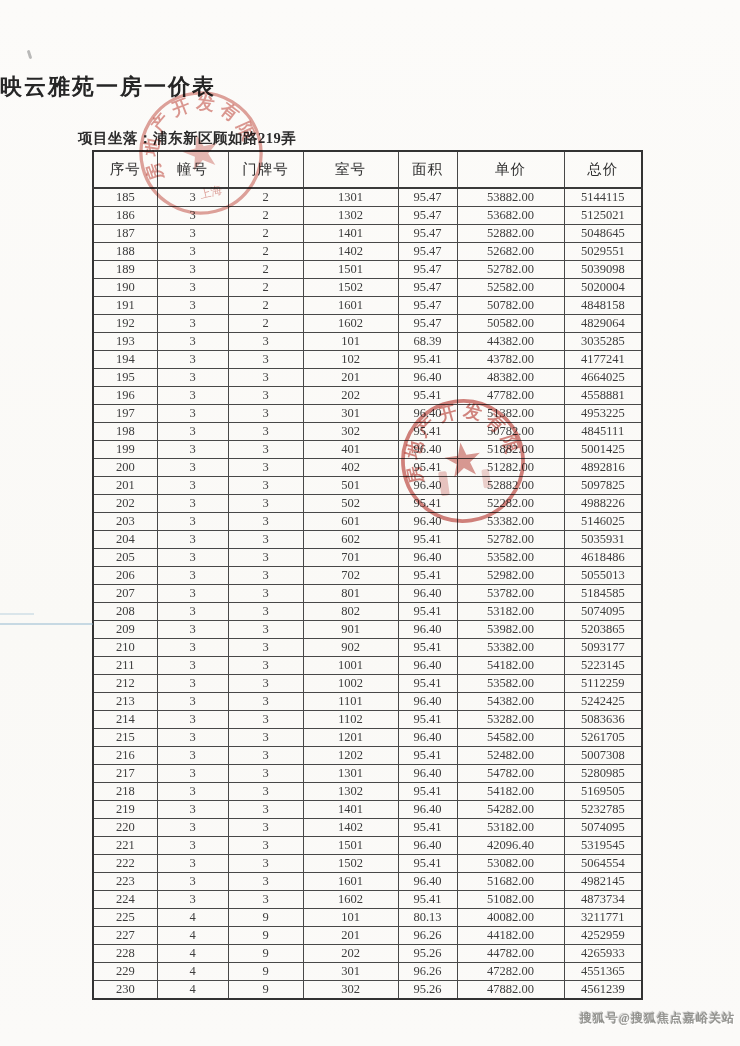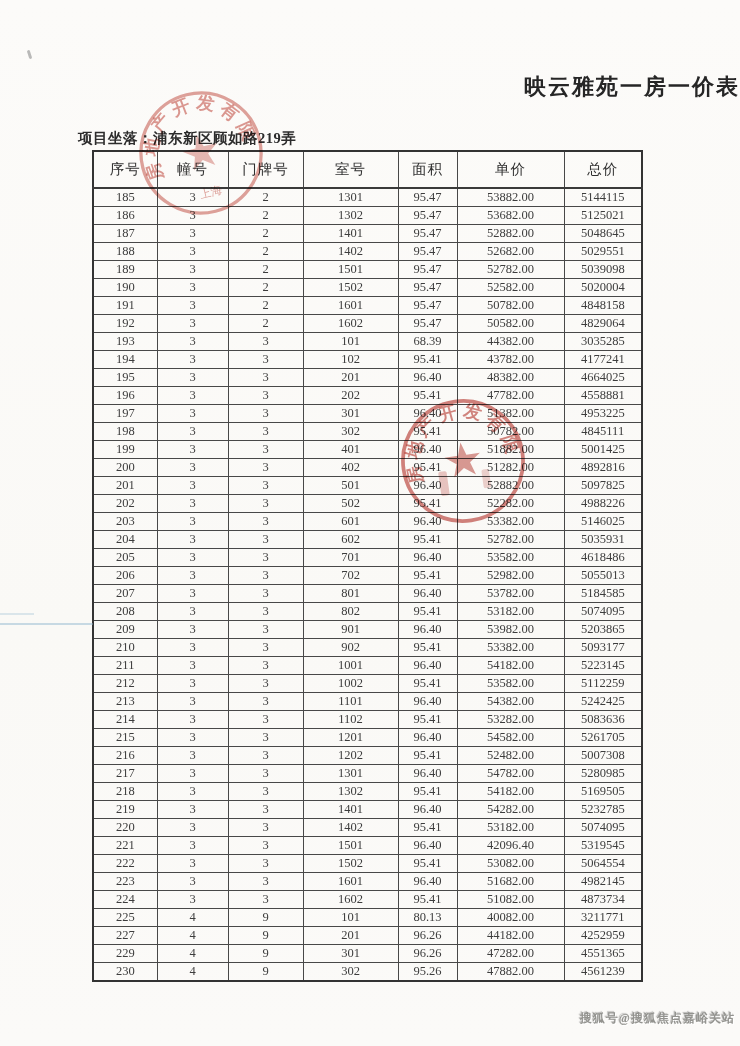--- a/index.html
+++ b/index.html
@@ -3,21 +3,21 @@
 <meta charset="utf-8">
 <style>
   html,body{margin:0;padding:0;}
   body{
     width:740px;height:1046px;position:relative;overflow:hidden;
     background:#fbfaf7;
     font-family:"Liberation Serif","DejaVu Serif",serif;
   }
   .page{position:absolute;inset:0;background:linear-gradient(180deg,#fcfbf9 0%,#faf9f6 60%,#fbfaf8 100%);}
   .title{
-    position:absolute;top:72px;left:0;width:740px;text-align:right;
+    position:absolute;top:72px;left:0;width:740px;text-align:left;
     font-size:22px;font-weight:700;letter-spacing:2px;color:#262626;
   }
   .location{
     position:absolute;top:129px;left:78px;
     font-size:14.5px;font-weight:700;color:#2c2c2c;letter-spacing:.5px;
   }
   table.price{
     position:absolute;top:150px;left:92px;width:549px;
     border-collapse:collapse;table-layout:fixed;
     background:transparent;
@@ -460,20 +460,29 @@
         <tr>
           <td>227</td>
           <td>4</td>
           <td>9</td>
           <td>201</td>
           <td>96.26</td>
           <td>44182.00</td>
           <td>4252959</td>
         </tr>
         <tr>
+          <td>228</td>
+          <td>4</td>
+          <td>9</td>
+          <td>202</td>
+          <td>95.26</td>
+          <td>44782.00</td>
+          <td>4265933</td>
+        </tr>
+        <tr>
           <td>229</td>
           <td>4</td>
           <td>9</td>
           <td>301</td>
           <td>96.26</td>
           <td>47282.00</td>
           <td>4551365</td>
         </tr>
         <tr>
           <td>230</td>

